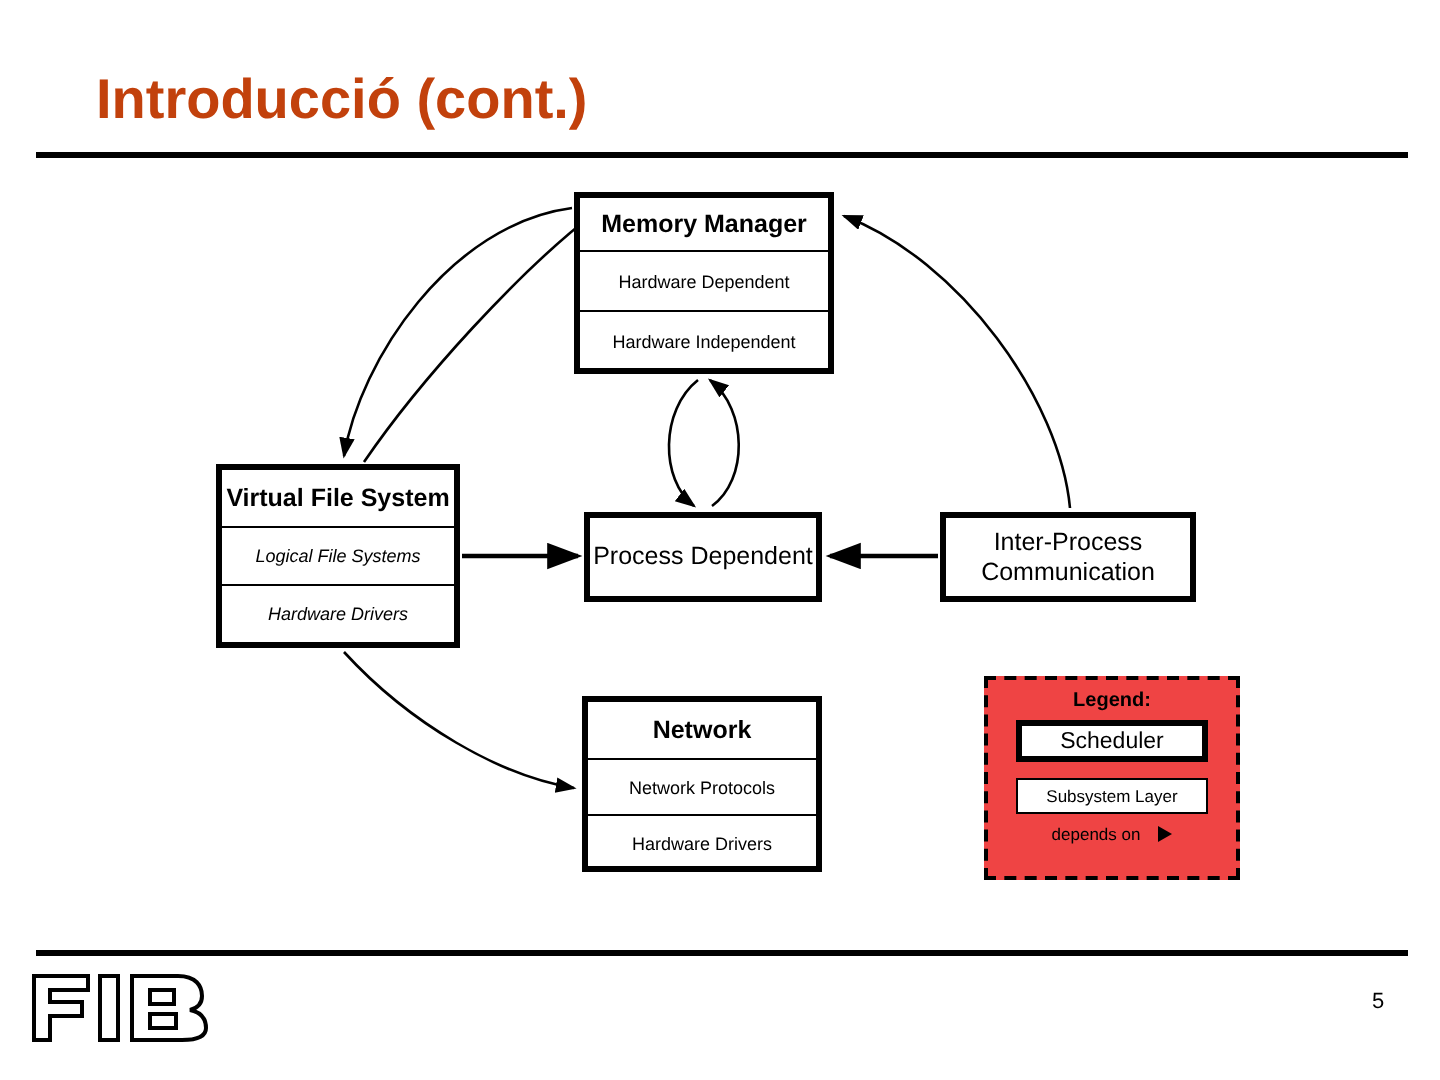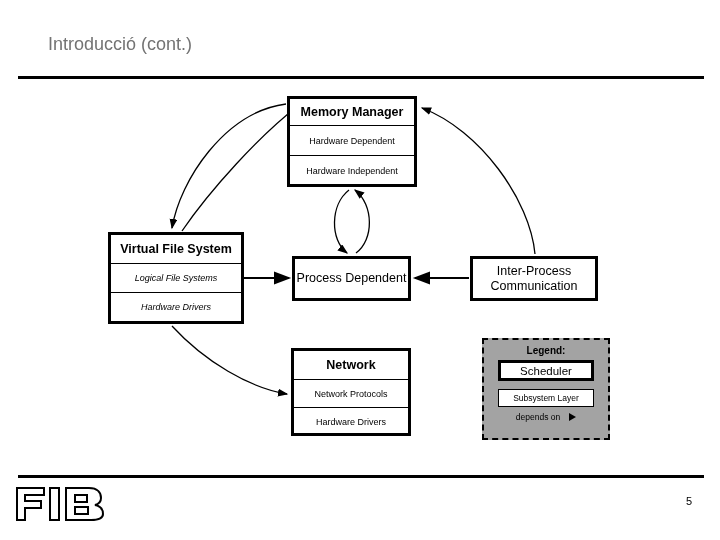--- a/index.html
+++ b/index.html
@@ -19,23 +19,23 @@
     left: 0; top: 0;
     width: 720px;
     height: 540px;
     background: #ffffff;
   }
   
   #title {
     position: absolute;
     left: 48px;
     top: 34px;
-    font-size: 18px;
-    font-weight: normal;
-    color: #737373;
+    font-size: 28px;
+    font-weight: bold;
+    color: #c2410c;
     letter-spacing: 0px;
     white-space: nowrap;
   }
   #title-rule {
     position: absolute;
     left: 18px;
     top: 76px;
     width: 686px;
     height: 3px;
     background: #000000;
@@ -101,21 +101,21 @@
     white-space: nowrap;
   }
   
   #box-memory-manager {
     left: 287px; top: 96px; width: 130px; height: 91px;
   }
   #box-memory-manager .subsystem-title { height: 26px; }
   #box-memory-manager .subsystem-layer { height: 30px; }
   
   #box-virtual-file-system {
-    left: 108px; top: 232px; width: 136px; height: 92px;
+    left: 108px; top: 232px; width: 122px; height: 92px;
   }
   #box-virtual-file-system .subsystem-title { height: 28px; }
   #box-virtual-file-system .subsystem-layer { height: 29px; font-style: italic; }
   
   #box-process-scheduler {
     left: 292px; top: 256px; width: 119px; height: 45px;
   }
   #box-process-scheduler .subsystem-title {
     height: 100%;
     font-size: 12.5px;
@@ -136,26 +136,26 @@
   }
   
   #box-network {
     left: 291px; top: 348px; width: 120px; height: 88px;
   }
   #box-network .subsystem-title { height: 28px; }
   #box-network .subsystem-layer { height: 28px; }
   
   #legend {
     position: absolute;
-    left: 482px;
+    left: 492px;
     top: 338px;
     width: 128px;
     height: 102px;
     border: 2px dashed #000000;
-    background: #a3a3a3;
+    background: #ef4444;
     box-sizing: border-box;
   }
   #legend-title {
     font-size: 10px;
     font-weight: bold;
     text-align: center;
     margin-top: 5px;
     color: #000000;
   }
   #legend-subsystem-sample {

